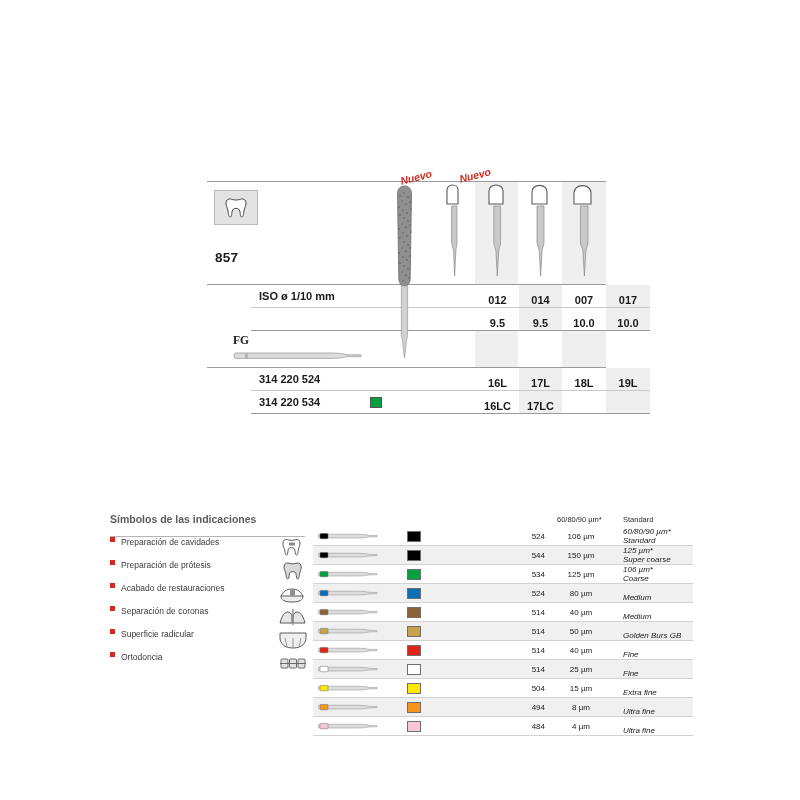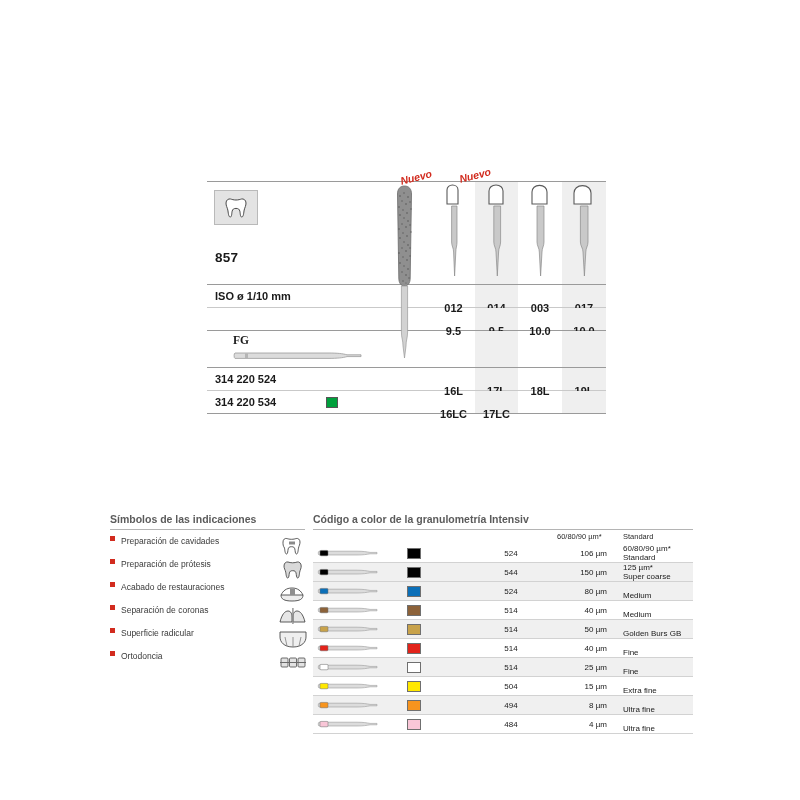--- a/index.html
+++ b/index.html
@@ -68,29 +68,30 @@
   }
 
   
   .shape-cell { position: absolute; bottom: 4px; left: 0; width: 100%; height: 96px; }
 
   
   .data-row {
     height: 23px;
     border-bottom: 1px solid #c9c9c9;
     position: relative;
+    margin-left: 44px;
   }
   .data-row.thick { border-bottom: 1px solid #9a9a9a; }
   .rl {
     position: absolute; left: 8px; top: 0; height: 100%;
     display: flex; align-items: center;
     font-size: 11px; font-weight: bold;
   }
   .rv {
-    position: absolute; top: 12px; height: 100%;
+    position: absolute; top: 4px; height: 100%;
     display: flex; align-items: center; justify-content: center;
     font-size: 11px; font-weight: bold;
     width: 100%;
   }
   .fg-row { height: 37px; border-bottom: 1px solid #9a9a9a; }
   .fg-label {
     position: absolute; left: 26px; top: 3px;
     font-size: 11.5px; font-weight: bold; font-family: Liberation Serif, serif;
   }
   .swatch {
@@ -99,23 +100,23 @@
     width: 12px; height: 11px;
     border: 1px solid #555;
   }
 
   
   .legend {
     position: absolute; left: 110px; top: 513px; width: 195px;
   }
   .legend-title {
     font-size: 10.5px; font-weight: bold; color: #5b5b5b;
-    padding-bottom: 4px;
+    padding-bottom: 11px;
     border-bottom: 1px solid #b4b4b4;
-    margin-bottom: 6px;
+    margin-bottom: 0;
   }
   .legend-row {
     position: relative;
     height: 23px;
     display: flex; align-items: flex-start;
   }
   .legend-bullet {
     width: 5px; height: 5px; background: #d22b1e;
     margin-right: 6px; flex: 0 0 auto;
   }
@@ -148,23 +149,23 @@
   }
   table.grain-tbl td {
     border-bottom: 1px solid #d2d2d2;
     height: 15px;
     font-size: 8px;
     padding: 0;
     vertical-align: middle;
   }
   .col-bur2 { width: 78px; }
   .col-sw   { width: 86px; }
-  .col-num  { width: 78px; text-align: center; padding-right: 10px !important; }
-  .col-um   { width: 62px; text-align: right; padding-right: 10px !important; }
-  .col-desc { width: 76px; padding-left: 6px !important; }
+  .col-num  { width: 78px; text-align: right; padding-right: 10px !important; }
+  .col-um   { width: 62px; text-align: center; padding-right: 10px !important; }
+  .col-desc { width: 76px; padding-left: 6px !important; font-style: italic; }
   .grain-tbl tr.alt td { background: #f0f0f0; }
   .gsw {
     display: inline-block;
     width: 14px; height: 11px;
     border: 1px solid #6f6f6f;
     vertical-align: middle;
   }
   .gsw-wrap { padding-left: 16px !important; }
   .minibur { display: block; }
   .minibur-wrap { padding-left: 4px !important; }
@@ -229,21 +230,21 @@
       <div class="cell c-label">
           <div class="rl">ISO ø 1/10 mm</div>
         </div>
       <div class="cell c1">
           <div class="rv">012</div>
         </div>
       <div class="cell c2 shade">
           <div class="rv">014</div>
         </div>
       <div class="cell c3">
-          <div class="rv">003</div>
+          <div class="rv">007</div>
         </div>
       <div class="cell c4 shade">
           <div class="rv">017</div>
         </div>
     </div>
 
     <div class="row data-row thick">
       <div class="cell c1">
           <div class="rv">9.5</div>
         </div>
@@ -410,21 +411,20 @@
       <svg class="legend-ico" viewBox="0 0 40 21">
         <rect x="8" y="6" width="7" height="9" rx="1" fill="#e2e2e2" stroke="#4a4a4a" stroke-width=".8"></rect>
         <rect x="16.5" y="6" width="7" height="9" rx="1" fill="#e2e2e2" stroke="#4a4a4a" stroke-width=".8"></rect>
         <rect x="25" y="6" width="7" height="9" rx="1" fill="#e2e2e2" stroke="#4a4a4a" stroke-width=".8"></rect>
         <path d="M7 10.5 H33" stroke="#6a6a6a" stroke-width="1"></path>
       </svg>
     </div>
   </div>
 
   <div class="grain">
-    <div class="grain-title">Código a color de la granulometría Intensiv</div>
     <div class="grain-head">
       <div class="gh" style="left:244px;">60/80/90 µm*</div>
       <div class="gh" style="left:310px;">Standard</div>
     </div>
     <table class="grain-tbl">
       <colgroup>
         <col class="col-bur2">
           <col class="col-sw">
           <col class="col-num">
           <col class="col-um">
@@ -448,20 +448,32 @@
               <svg class="minibur" width="62" height="12" viewBox="0 0 62 12">
       <path d="M2 4.2 H40 C46 4.2 50 4.8 53 5.4 L60 5.4 L60 6.8 L53 6.8 C50 7.4 46 8 40 8 H2 C1 8 1 4.2 2 4.2z" fill="#dcdcdc" stroke="#9a9a9a" stroke-width=".6"></path>
       <rect x="3" y="3.4" width="8" height="5.4" rx="1" fill="#000000" stroke="#6f6f6f" stroke-width=".5"></rect>
     </svg>
             </td>
             <td class="gsw-wrap"><span class="gsw" style="background:#000000"></span></td>
             <td class="col-num">544</td>
             <td class="col-um">150 µm</td>
             <td class="col-desc"><span style="display:inline-block;width:68px;">125 µm*</span>Super coarse</td>
           </tr>
+          <tr>
+            <td class="minibur-wrap">
+              <svg class="minibur" width="62" height="12" viewBox="0 0 62 12">
+      <path d="M2 4.2 H40 C46 4.2 50 4.8 53 5.4 L60 5.4 L60 6.8 L53 6.8 C50 7.4 46 8 40 8 H2 C1 8 1 4.2 2 4.2z" fill="#dcdcdc" stroke="#9a9a9a" stroke-width=".6"></path>
+      <rect x="3" y="3.4" width="8" height="5.4" rx="1" fill="#00a03c" stroke="#6f6f6f" stroke-width=".5"></rect>
+    </svg>
+            </td>
+            <td class="gsw-wrap"><span class="gsw" style="background:#00a03c"></span></td>
+            <td class="col-num">534</td>
+            <td class="col-um">125 µm</td>
+            <td class="col-desc"><span style="display:inline-block;width:68px;">106 µm*</span>Coarse</td>
+          </tr>
           <tr class="alt">
             <td class="minibur-wrap">
               <svg class="minibur" width="62" height="12" viewBox="0 0 62 12">
       <path d="M2 4.2 H40 C46 4.2 50 4.8 53 5.4 L60 5.4 L60 6.8 L53 6.8 C50 7.4 46 8 40 8 H2 C1 8 1 4.2 2 4.2z" fill="#dcdcdc" stroke="#9a9a9a" stroke-width=".6"></path>
       <rect x="3" y="3.4" width="8" height="5.4" rx="1" fill="#0b6fb8" stroke="#6f6f6f" stroke-width=".5"></rect>
     </svg>
             </td>
             <td class="gsw-wrap"><span class="gsw" style="background:#0b6fb8"></span></td>
             <td class="col-num">524</td>
             <td class="col-um">80 µm</td>

